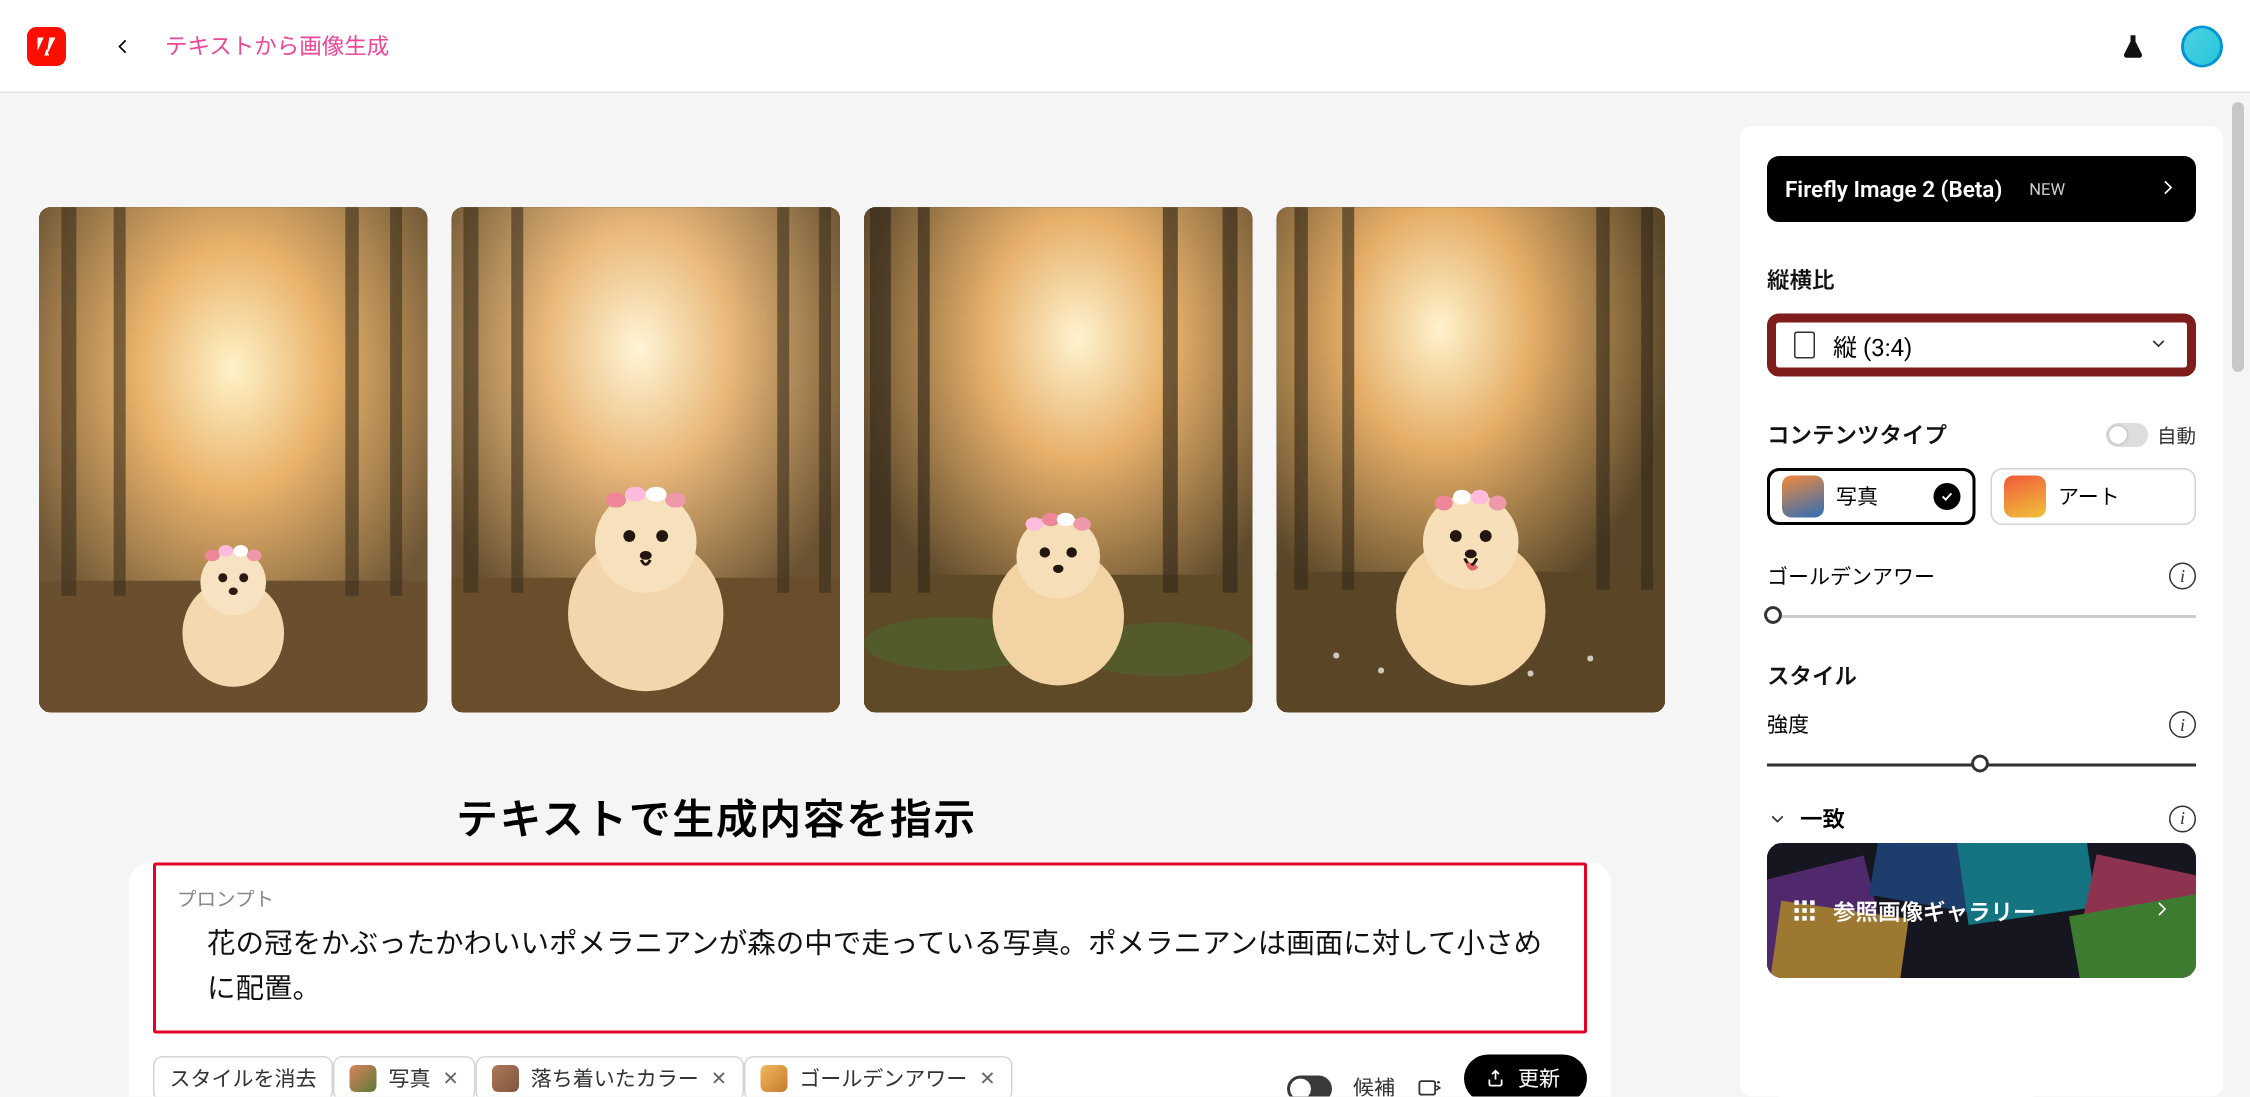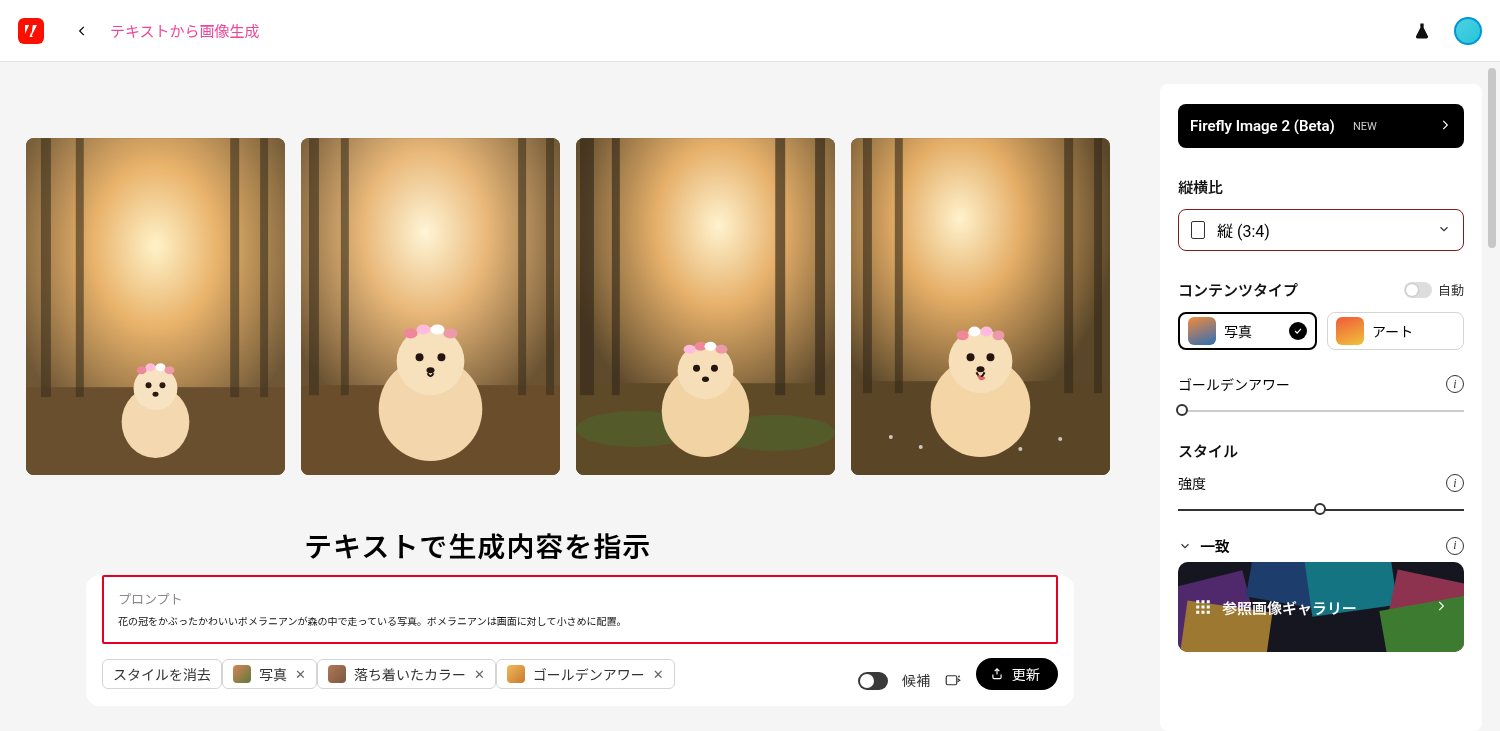--- a/index.html
+++ b/index.html
@@ -29,39 +29,39 @@
   .images { display: flex; gap: 16px; }
   .gen-image { width: 259px; height: 337px; border-radius: 8px; overflow: hidden; background: #7b6340; }
 
   
   .annotation { color: #000000; font-size: 28px; font-weight: 600; margin-top: 50px; margin-left: 278px; letter-spacing: 1px; }
 
   
   .prompt-card { background: #fff; border-radius: 14px; margin: 10px 60px 0 60px; padding: 0 16px 16px 16px; position: relative; }
   .prompt-top { border: 2px solid #e60023; border-radius: 2px; padding: 12px 14px 12px 14px; margin-top: 0; }
   .prompt-label { font-size: 13px; color: #888; margin-bottom: 6px; }
-  .prompt-text { font-size: 10px; color: #111; line-height: 1.6; }
+  .prompt-text { font-size: 19px; color: #111; line-height: 1.6; margin-left: 20px; }
   .prompt-bottom { display: flex; align-items: center; margin-top: 14px; }
   .pill { display: inline-flex; align-items: center; gap: 8px; border: 1px solid #d4d4d4; border-radius: 6px; padding: 4px 10px; font-size: 14px; color: #333; cursor: pointer; height: 30px; }
   .pill .swatch { width: 18px; height: 18px; border-radius: 4px; }
   .pill .x { color: #666; font-size: 13px; }
   .prompt-actions { margin-left: auto; display: flex; align-items: flex-end; gap: 14px; }
   .toggle { width: 30px; height: 18px; background: #3a3a3a; border-radius: 10px; position: relative; cursor: pointer; }
   .toggle::after { content:""; position:absolute; width:14px; height:14px; border-radius:50%; background:#fff; top:2px; left:2px; }
   .candidate-label { font-size: 14px; color: #333; }
   .suggest-icon { width:18px; height:18px; }
   .refresh-btn { background:#000; color:#fff; border-radius: 18px; padding: 6px 18px 6px 14px; display:flex; align-items:center; gap:8px; font-size:14px; cursor:pointer; }
 
   
   .model-sel { background:#000000; color:#fff; border-radius:8px; height:44px; display:flex; align-items:center; padding:0 12px; gap:10px; cursor:pointer; margin-top:-2px; }
   .model-name { font-size:15px; font-weight:600; }
   .badge-new { font-size:11px; color:#ccc; margin-left:8px; }
   .chev-r { margin-left:auto; }
   .section-title { font-size:15px; font-weight:600; margin-top:28px; margin-bottom:12px; color:#111; }
-  .aspect-sel { border:1px solid #7f1d1d; border-radius:8px; height:42px; display:flex; align-items:center; padding:0 12px; gap:12px; cursor:pointer; }
+  .aspect-sel { border:6px solid #7f1d1d; border-radius:8px; height:42px; display:flex; align-items:center; padding:0 12px; gap:12px; cursor:pointer; }
   .aspect-icon { width:14px; height:18px; border:1.5px solid #333; border-radius:2px; }
   .chev-d { margin-left:auto; }
   .row { display:flex; align-items:center; }
   .row .spacer { margin-left:auto; }
   .mini-toggle { width:28px; height:16px; background:#ddd; border-radius:10px; position:relative; cursor:pointer; margin-right:6px; }
   .mini-toggle::after { content:""; position:absolute; width:12px; height:12px; border-radius:50%; background:#fff; top:2px; left:2px; box-shadow:0 0 2px rgba(0,0,0,.3); }
   .toggle-label { font-size:13px; color:#333; }
   .ctype-row { display:flex; gap:10px; margin-top:12px; }
   .ctype { border:1px solid #d4d4d4; border-radius:8px; height:38px; flex:1; display:flex; align-items:center; padding:0 8px; gap:8px; font-size:14px; cursor:pointer; }
   .ctype.selected { border:2px solid #000; }

